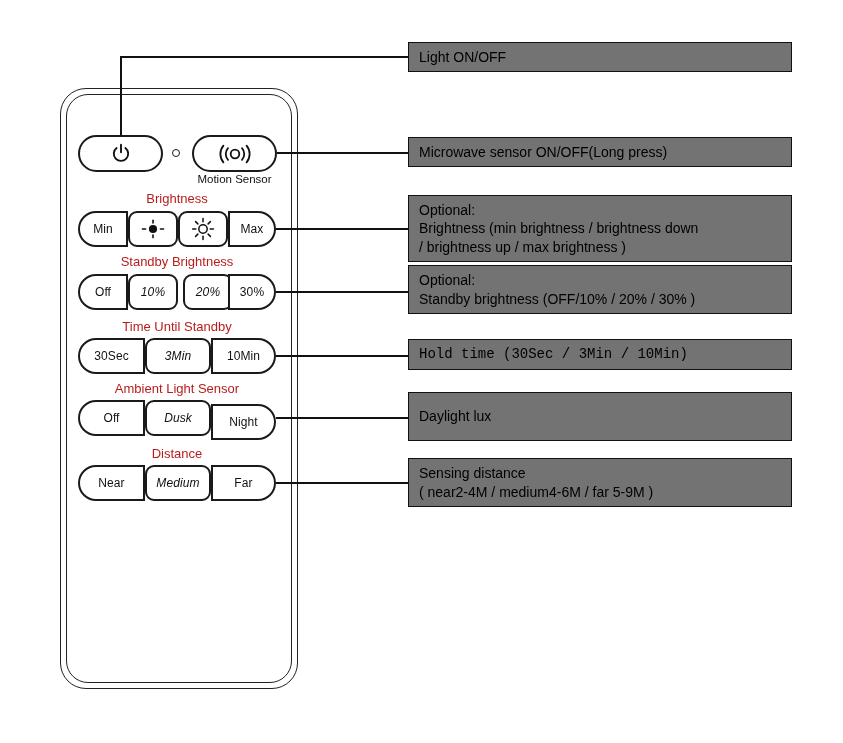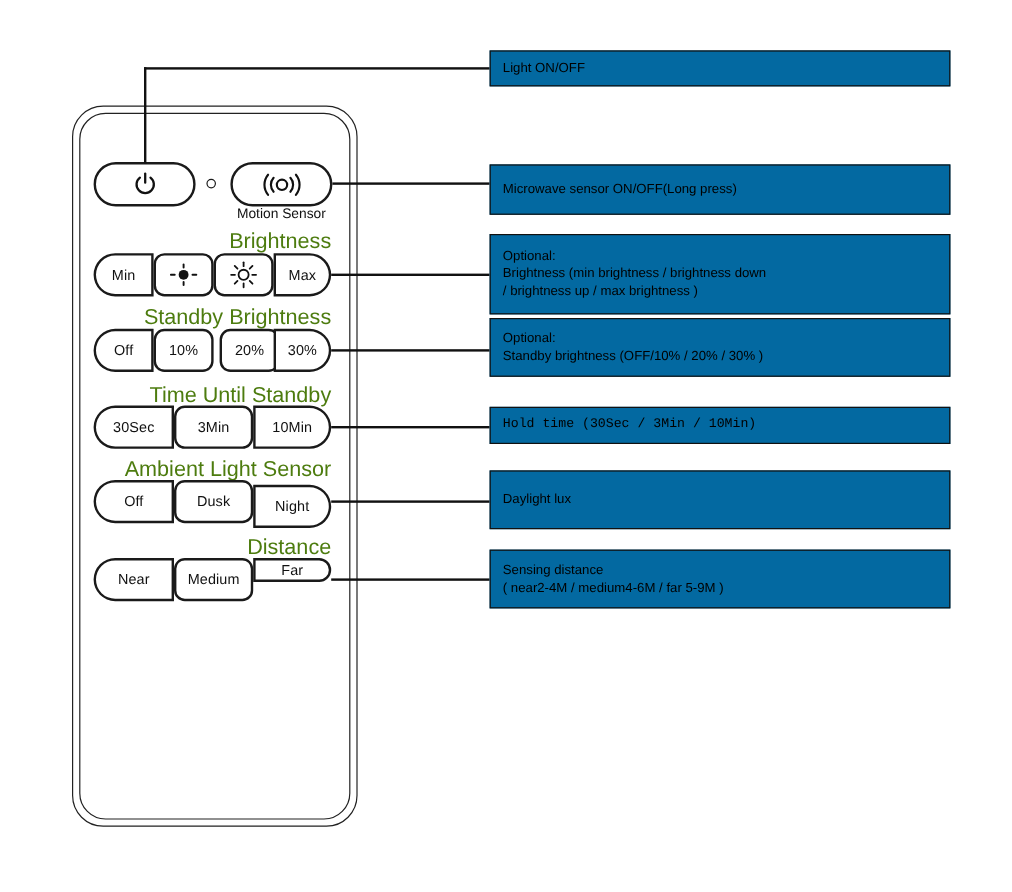--- a/index.html
+++ b/index.html
@@ -55,29 +55,29 @@
     justify-content: center;
     font-size: 12px;
     color: #111;
     line-height: 1;
     letter-spacing: 0.1px;
   }
   .btn.pill {
     border-radius: 999px;
   }
   .btn.seg-left  { border-radius: 999px 9px 9px 999px; }
-  .btn.seg-mid   { border-radius: 9px; }
+  .btn.seg-mid   { border-radius: 9px; font-style: italic; }
   .btn.seg-right { border-radius: 9px 999px 999px 9px; }
 
   
   .group-label {
     position: absolute;
-    font-size: 18px;
-    color: #4d7c0f;
-    text-align: right;
+    font-size: 13px;
+    color: #b91c1c;
+    text-align: center;
     white-space: nowrap;
     line-height: 1;
   }
   .sub-label {
     position: absolute;
     font-size: 11.5px;
     color: #111;
     white-space: nowrap;
     line-height: 1;
   }
@@ -91,23 +91,23 @@
     border-radius: 50%;
     background: #fff;
     box-sizing: border-box;
   }
 
   
   .callout {
     position: absolute;
     box-sizing: border-box;
     border: 1.6px solid #111;
-    background: #0369a1;
+    background: #737373;
     padding: 5px 8px 5px 10px;
-    font-size: 11px;
+    font-size: 14px;
     line-height: 1.33;
     color: #000;
     display: flex;
     flex-direction: column;
     justify-content: center;
   }
   .callout .line { white-space: nowrap; }
 
   
   .leader {
@@ -227,21 +227,21 @@
   </div>
 
   <div class="group-label" style="left:78px; top:447px; width:198px;">Distance</div>
 
   <div class="btn seg-left" style="left:78px; top:465px; width:67px; height:36px;">
     <span>Near</span>
   </div>
   <div class="btn seg-mid" style="left:145px; top:465px; width:66px; height:36px;">
     <span>Medium</span>
   </div>
-  <div class="btn seg-right" style="left:211px; top:465px; width:65px; height:20px;">
+  <div class="btn seg-right" style="left:211px; top:465px; width:65px; height:36px;">
     <span>Far</span>
   </div>
 
   <div class="leader v" style="left:120px; top:56px; height:80px;"></div>
   <div class="leader h" style="left:120px; top:56px; width:288px;"></div>
 
   <div class="leader h" style="left:277px; top:152px; width:131px;"></div>
 
   <div class="leader h" style="left:276px; top:228px; width:132px;"></div>
 
@@ -250,21 +250,21 @@
   <div class="leader h" style="left:276px; top:355px; width:132px;"></div>
 
   <div class="leader h" style="left:276px; top:417px; width:132px;"></div>
 
   <div class="leader h" style="left:276px; top:482px; width:132px;"></div>
 
   <div class="callout" style="left:408px; top:42px; width:384px; height:30px;">
     <span class="line">Light ON/OFF</span>
   </div>
 
-  <div class="callout" style="left:408px; top:137px; width:384px; height:42px;">
+  <div class="callout" style="left:408px; top:137px; width:384px; height:30px;">
     <span class="line">Microwave sensor ON/OFF(Long press)</span>
   </div>
 
   <div class="callout" style="left:408px; top:195px; width:384px; height:67px;">
     <span class="line">Optional:</span>
     <span class="line">Brightness (min brightness / brightness down</span>
     <span class="line">/ brightness up / max brightness )</span>
   </div>
 
   <div class="callout" style="left:408px; top:265px; width:384px; height:49px;">

